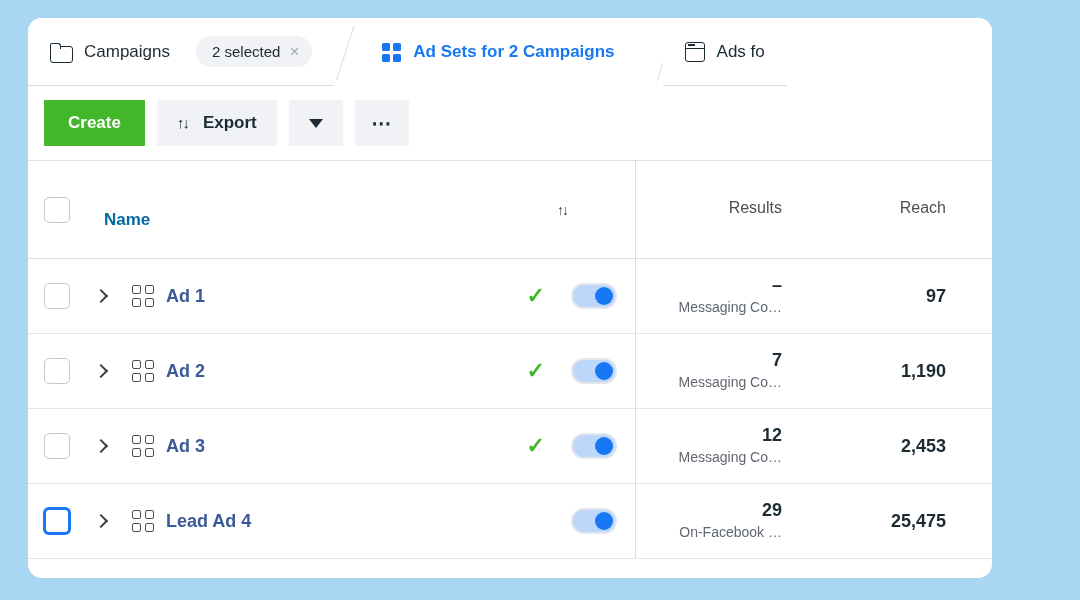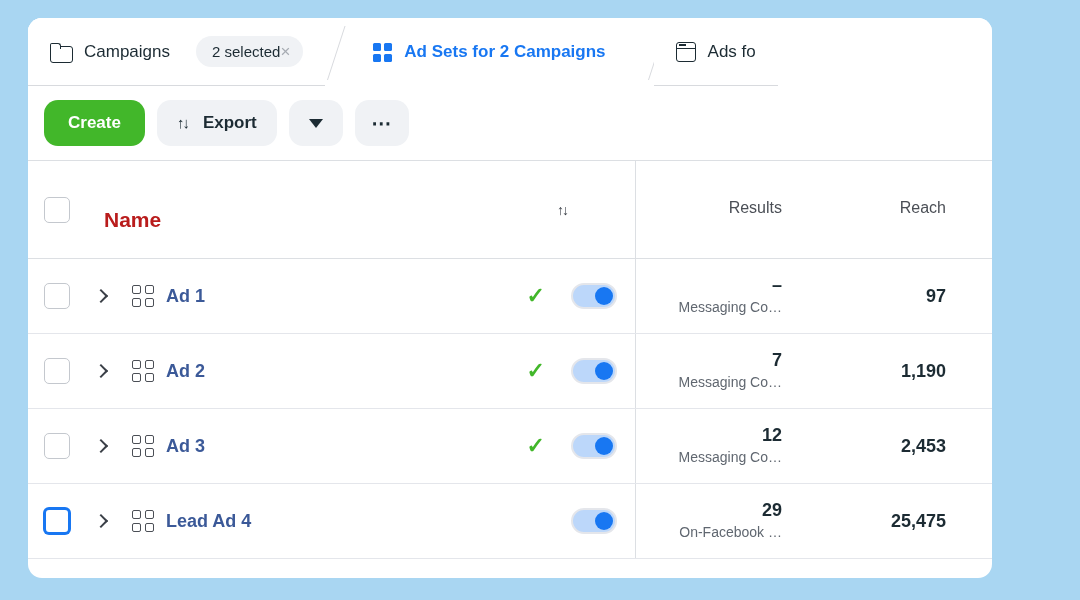--- a/index.html
+++ b/index.html
@@ -67,20 +67,21 @@
     transform: skewX(-18deg);
     transform-origin: bottom;
   }
   .tab-sep.before-active { border-bottom: none; }
   .tab-sep.after-active  { border-bottom: none; }
   .tab-sep.after-active::after { left: 20px; }
 
   .pill {
     display: inline-flex;
     align-items: center;
+    gap: 9px;
     background: #f0f2f5;
     border-radius: 999px;
     padding: 7px 13px 7px 16px;
     margin-left: 14px;
   }
   .pill-text {
     font-size: 15px;
     color: #1c2b33;
   }
   .pill-x {
@@ -136,21 +137,21 @@
     align-items: center;
     gap: 12px;
     padding: 14px 0 14px 16px;
   }
   .btn {
     display: inline-flex;
     align-items: center;
     justify-content: center;
     gap: 9px;
     height: 46px;
-    border-radius: 14px;
+    border-radius: 1px;
     font-size: 17px;
     font-weight: bold;
     cursor: pointer;
     user-select: none;
   }
   .btn-create {
     background: #42b72a;
     color: #ffffff;
     padding: 0 24px;
   }
@@ -244,23 +245,23 @@
     border-radius: 5px;
     background: #fff;
     flex: none;
     cursor: pointer;
   }
   .cb.focused {
     border: 2px solid #1877f2;
     box-shadow: 0 0 0 1px #1877f2;
   }
   .name-head {
-    font-size: 21px;
-    font-weight: bold;
-    color: #b91c1c;
+    font-size: 17px;
+    font-weight: bold;
+    color: #0369a1;
     margin-left: 34px;
     margin-top: 20px;
   }
   .sort-ico {
     position: absolute;
     right: 68px;
     font-size: 14px;
     font-weight: bold;
     color: #3a3f47;
     letter-spacing: -2px;

